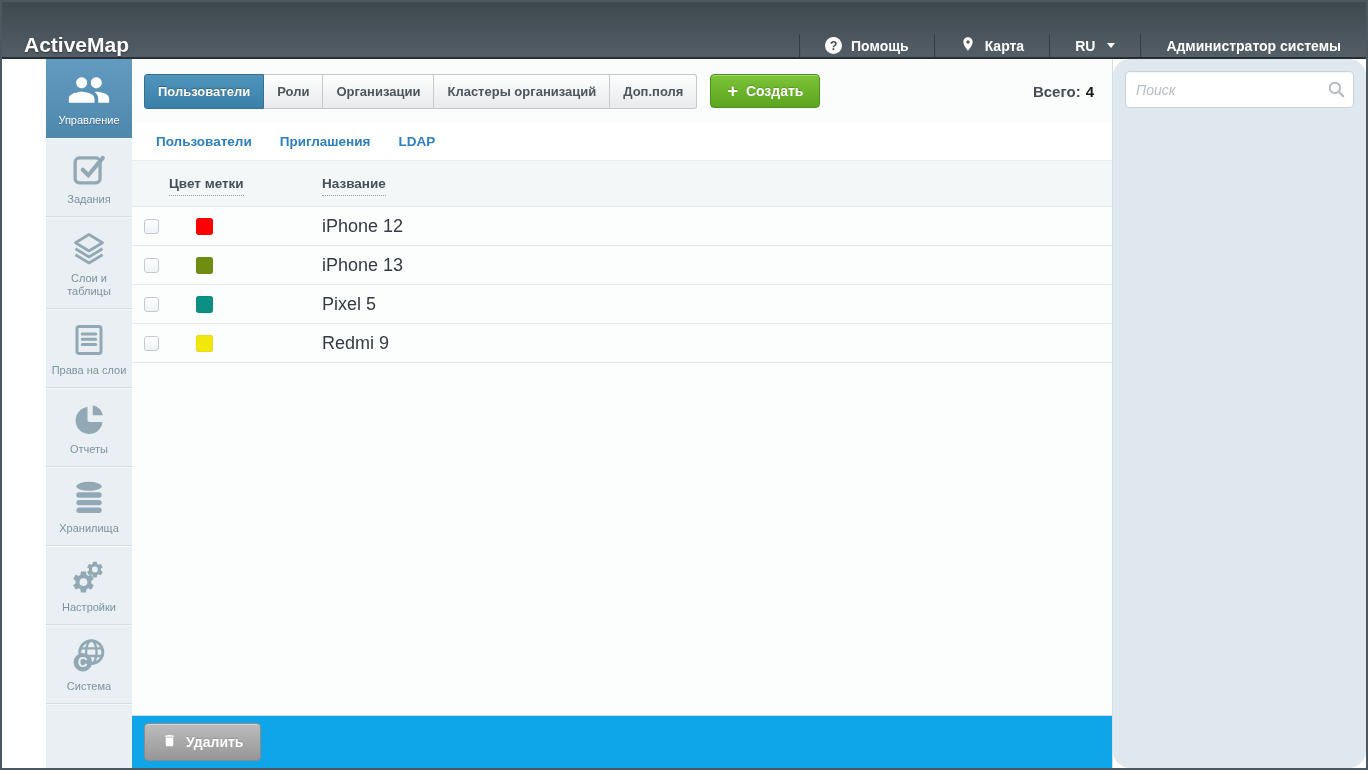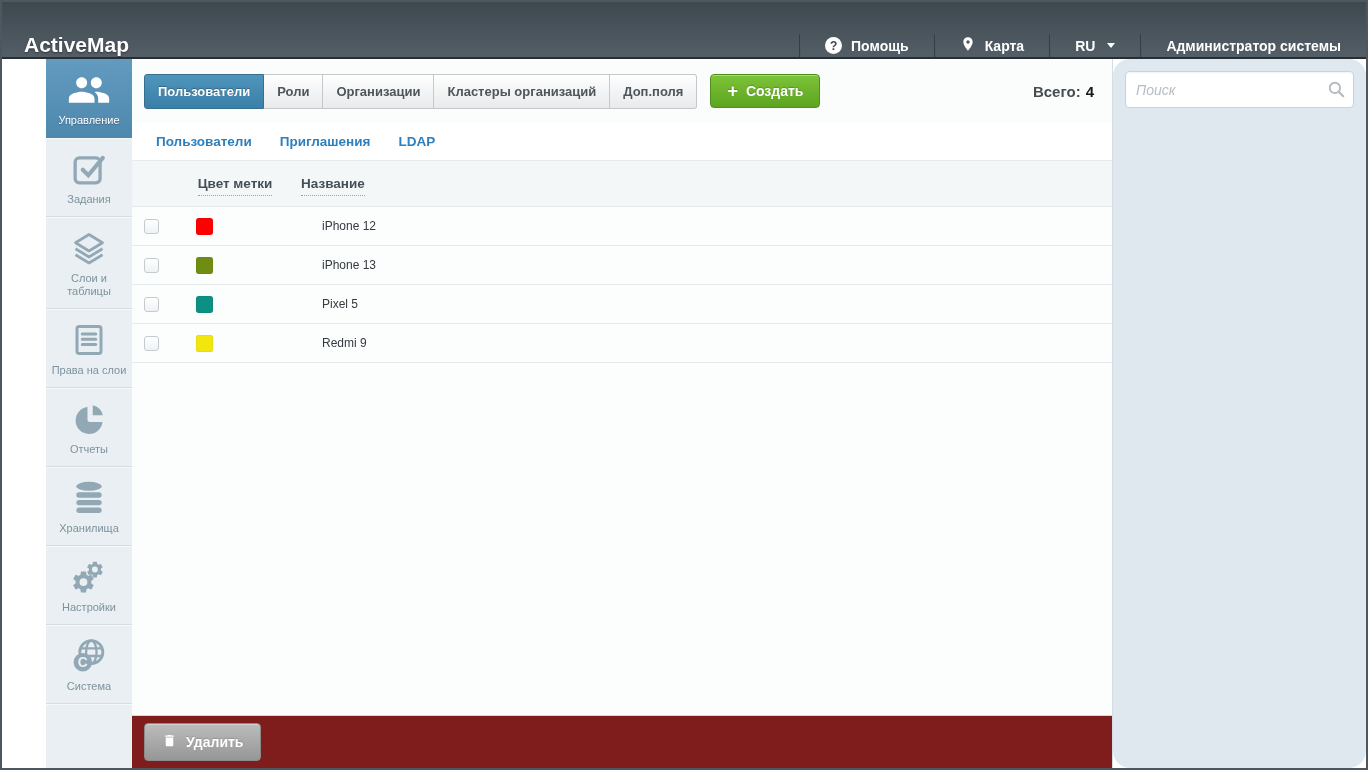--- a/index.html
+++ b/index.html
@@ -39,30 +39,30 @@
   .total { margin-left:auto; font-size:15px; color:#454d53; font-weight:bold; }
   .total .tv { color:#15181b; margin-left:5px; }
 
   .subtabs { flex:0 0 38px; background:#fff; display:flex; align-items:stretch; padding-left:10px; border-bottom:1px solid #e6ebee; }
   .stab { display:flex; align-items:center; padding:0 13px; color:#2e7fbe; font-weight:bold; font-size:13.5px; cursor:pointer; border:1px solid transparent; }
   .stab.active { color:#3f474d; background:#fff; border:1px solid #cfd5d9; border-bottom-color:#fff; margin-bottom:-1px; }
 
   .thead { flex:0 0 46px; background:#f4f7f8; display:flex; align-items:center; padding-left:37px; border-bottom:1px solid #e3e9ec; }
   .th { font-size:13.5px; color:#454f58; font-weight:bold; }
   .th .sortable { border-bottom:1px dotted #9aa4ab; padding-bottom:4px; cursor:pointer; }
-  .th1 { width:132px;text-align:center; }
+  .th1 { width:153px; }
 
   .trow { flex:0 0 39px; display:flex; align-items:center; padding-left:12px; background:#fcfefe; border-bottom:1px solid #e4eaec; cursor:pointer; }
   .cb { width:15px; height:15px; border:1px solid #c4cbd0; border-radius:3px; background:linear-gradient(#fff,#eff2f3); flex:0 0 15px; cursor:pointer; }
   .swatch { width:17px; height:17px; border-radius:3px; margin-left:37px; box-shadow:inset 0 0 1px rgba(0,0,0,.35); flex:0 0 17px; }
-  .rname { margin-left:109px; font-size:12px; color:#333a40; }
+  .rname { margin-left:109px; font-size:18px; color:#333a40; }
 
   .filler { flex:1; background:#fcfefe; }
 
-  .mfooter { flex:0 0 53px; background:#7f1d1d; border-top:1px solid #d7dadc; display:flex; align-items:center; padding-left:12px; }
+  .mfooter { flex:0 0 53px; background:#0ea5e9; border-top:1px solid #d7dadc; display:flex; align-items:center; padding-left:12px; }
   .del-btn { display:flex; align-items:center; gap:9px; padding:8px 17px; border-radius:4px; background:linear-gradient(#bcbcbc,#969696); border:1px solid #8b8b8b; color:#fff; font-weight:bold; font-size:14px; box-shadow:inset 0 1px 0 rgba(255,255,255,.35); cursor:pointer; text-shadow:0 -1px 1px rgba(0,0,0,.15); }
 
   
   .rightpanel { flex:0 0 253px; background:#dfe8ee; padding:12px 12px 0 12px;border-radius:17px; }
   .searchwrap { position:relative; }
   .search-input { width:100%; height:37px; border:1px solid #c9d3da; border-radius:4px; padding:0 34px 0 10px; font-size:14px; color:#555; background:#fff; outline:none; font-family:inherit; box-shadow:inset 0 1px 2px rgba(0,0,0,.05); }
   .search-input::placeholder { color:#b6bec4; font-style:italic; }
   .searchicon { position:absolute; right:8px; top:9px; }
 </style>
 </head>

